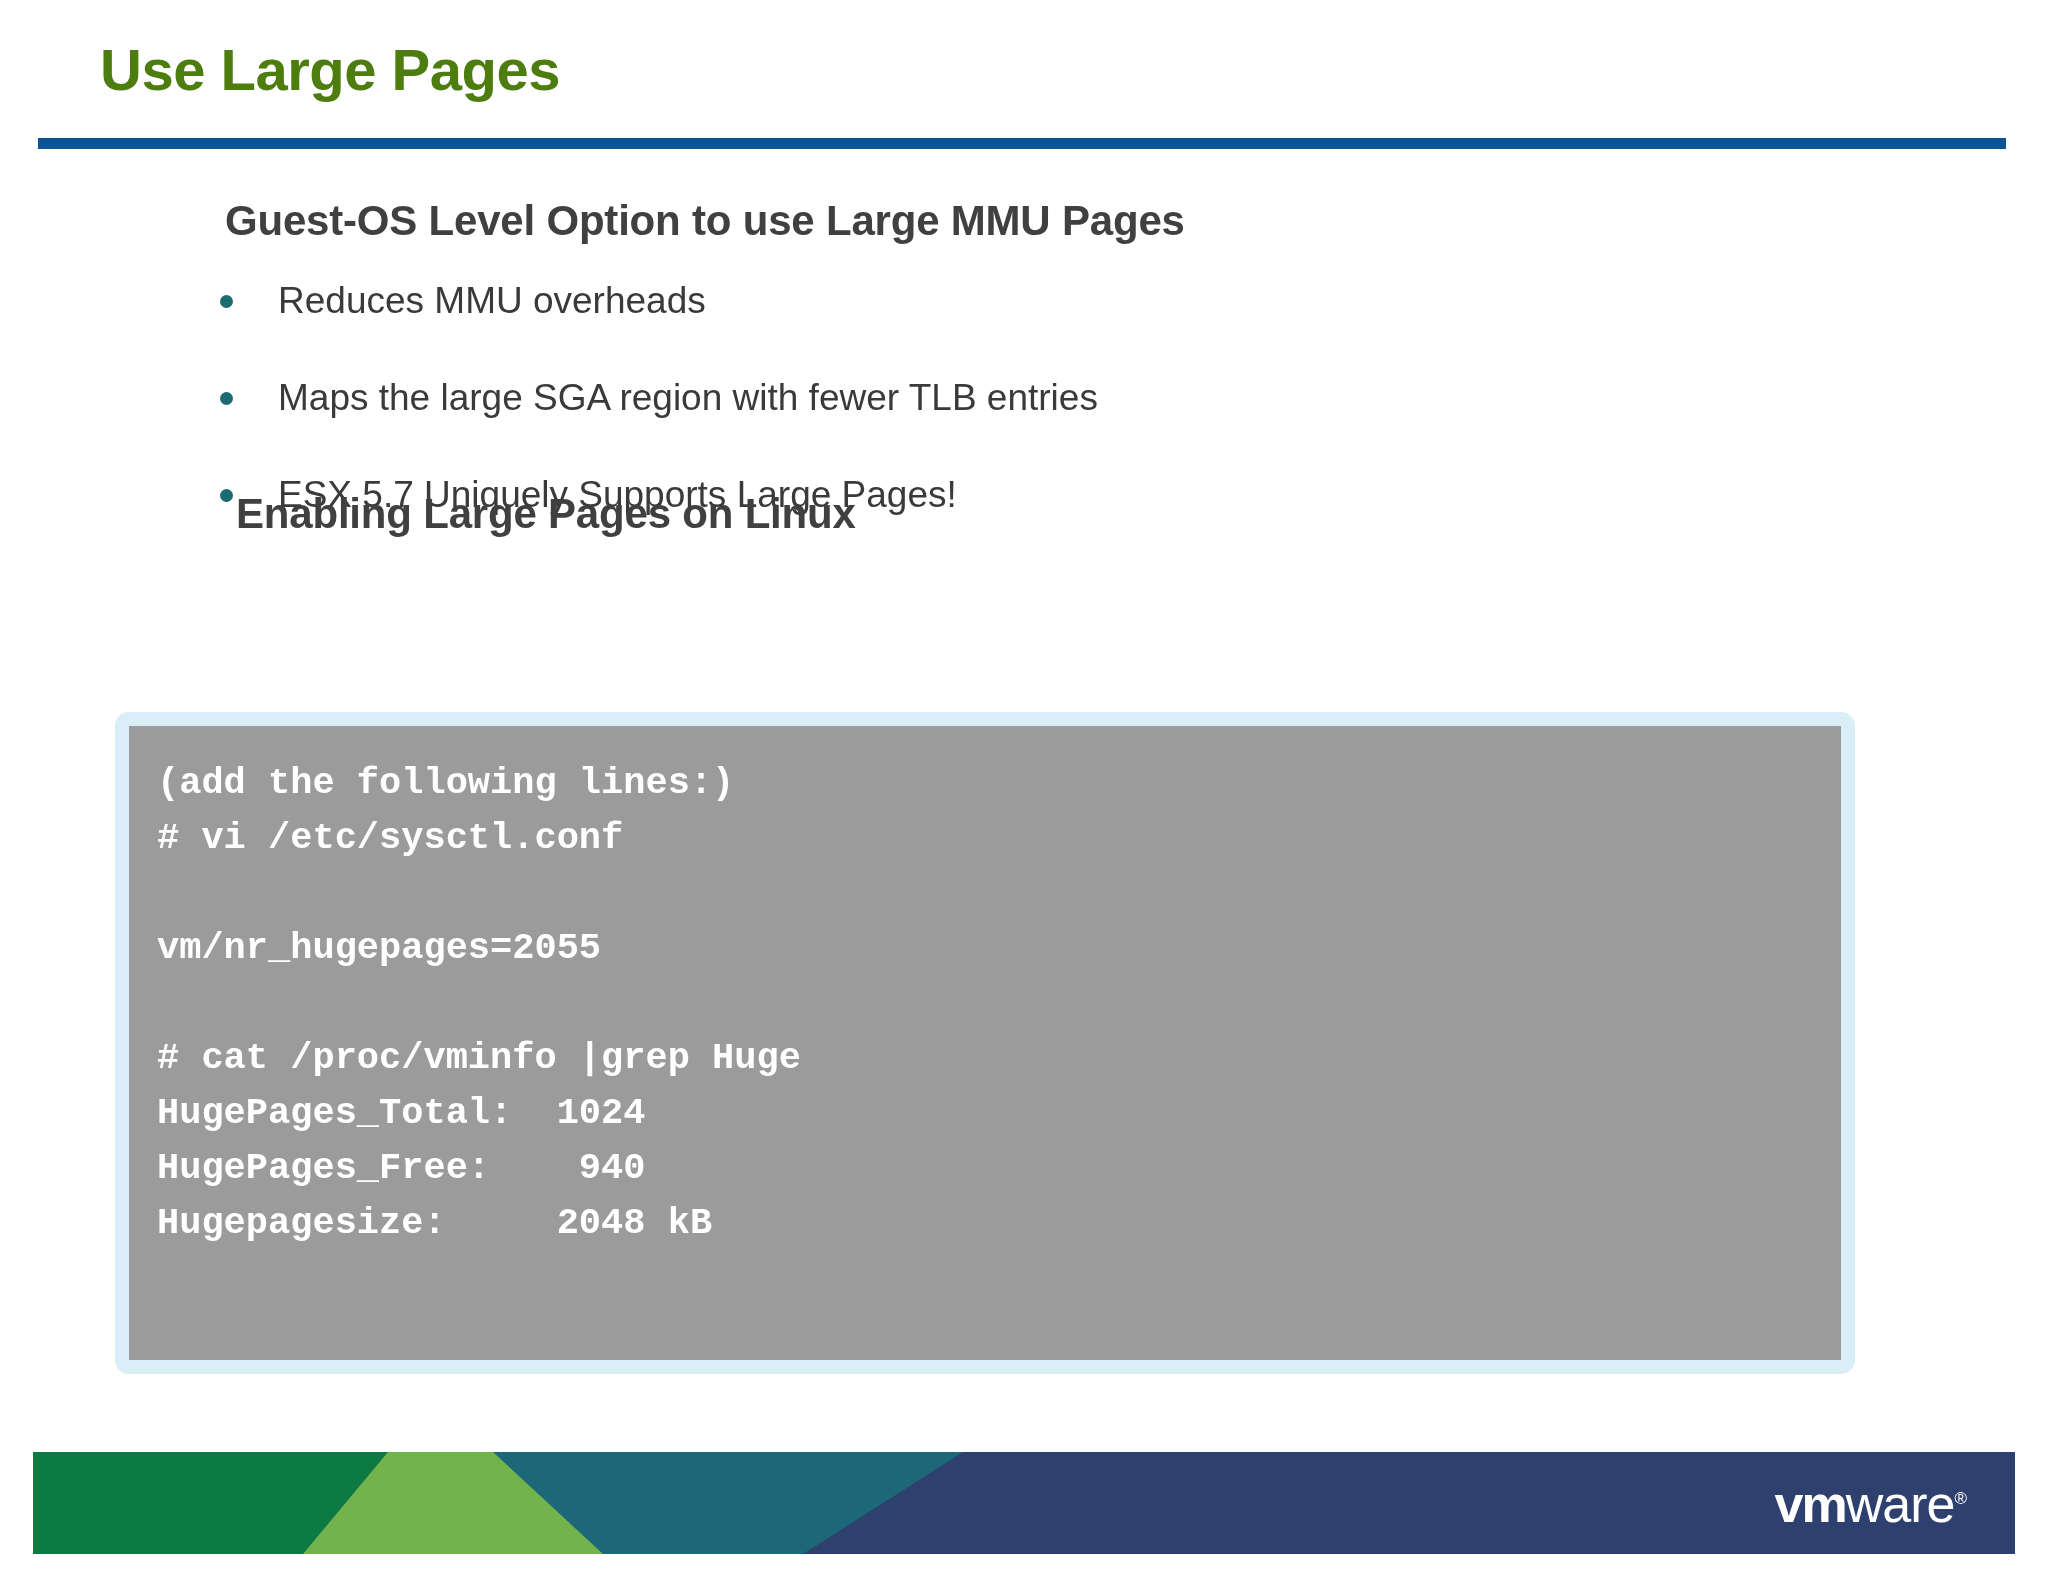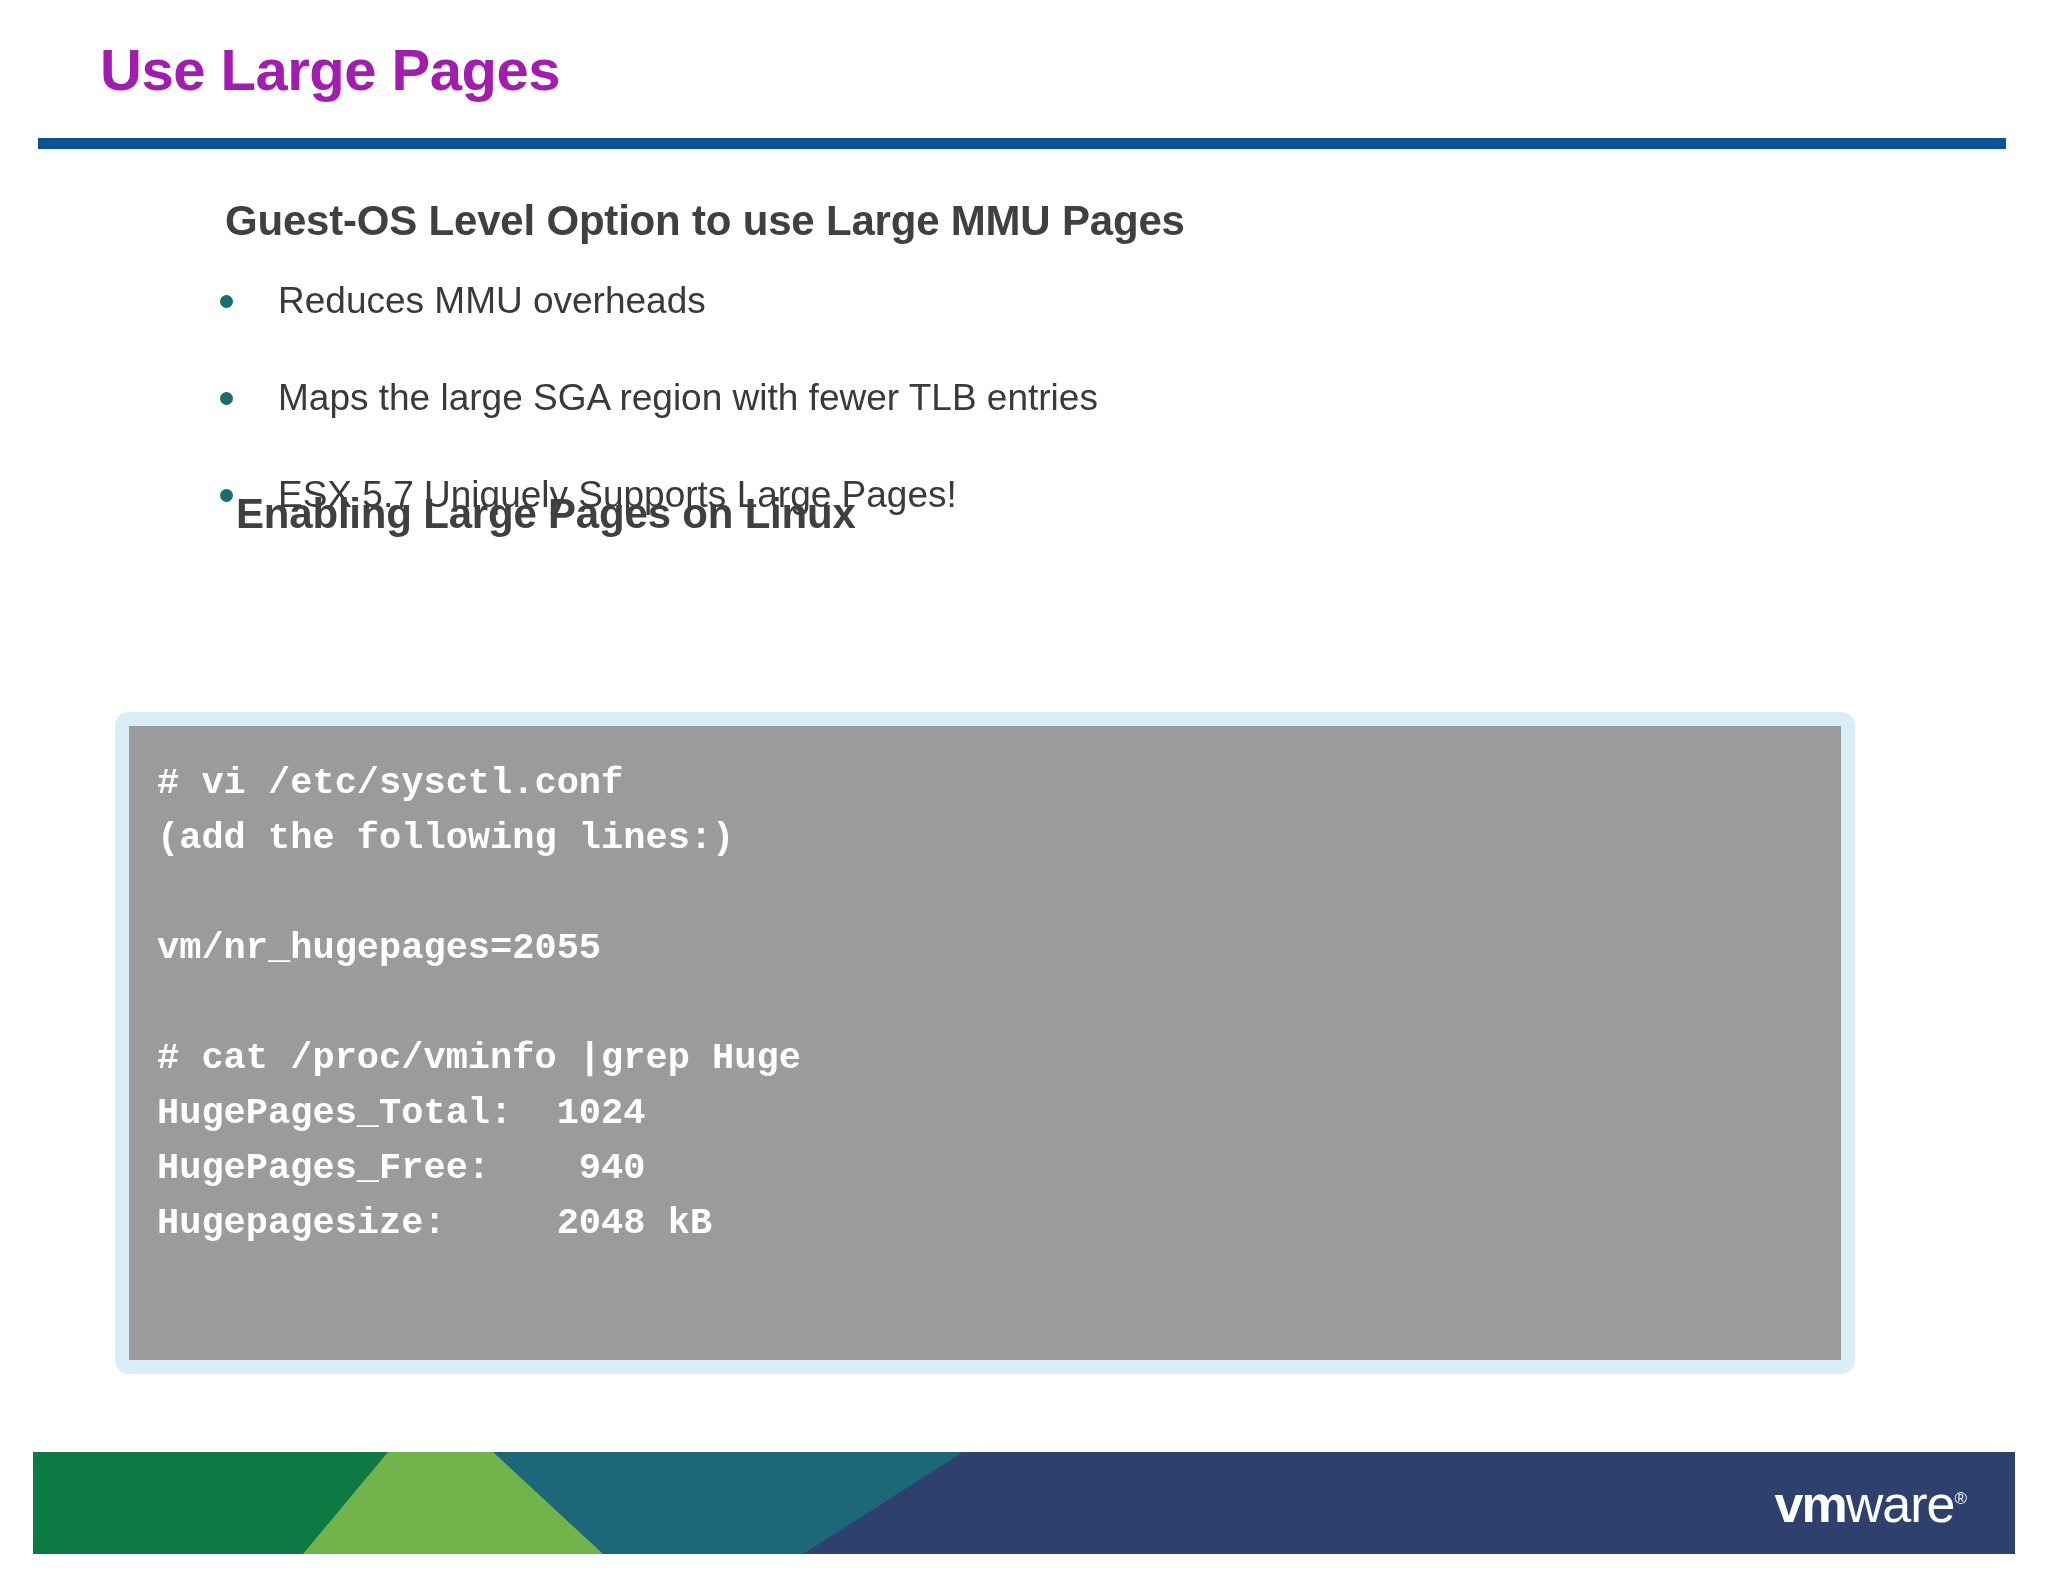--- a/index.html
+++ b/index.html
@@ -23,21 +23,21 @@
     background: #ffffff;
   }
 
   
   .slide-title {
     position: absolute;
     left: 100px;
     top: 38px;
     font-size: 58px;
     font-weight: bold;
-    color: #a21caf;
+    color: #4d7c0f;
     letter-spacing: -0.5px;
     white-space: nowrap;
     line-height: 1.1;
   }
 
   .title-rule {
     position: absolute;
     left: 38px;
     top: 138px;
     width: 1968px;
@@ -188,22 +188,22 @@
         <span class="bullet-dot"></span>
         <span>ESX 5.7 Uniquely Supports Large Pages!</span>
       </li>
     </ul>
 
     <div class="section-heading" id="heading-2">Enabling Large Pages on Linux</div>
   </div>
 
   <div class="code-frame">
     <div class="code-inner">
+      <div class="code-line">(add the following lines:)</div>
       <div class="code-line"># vi /etc/sysctl.conf</div>
-      <div class="code-line">(add the following lines:)</div>
       <div class="code-line blank">&nbsp;</div>
       <div class="code-line">vm/nr_hugepages=2055</div>
       <div class="code-line blank">&nbsp;</div>
       <div class="code-line"># cat /proc/vminfo |grep Huge</div>
       <div class="code-line">HugePages_Total:  1024</div>
       <div class="code-line">HugePages_Free:    940</div>
       <div class="code-line">Hugepagesize:     2048 kB</div>
     </div>
   </div>
 

